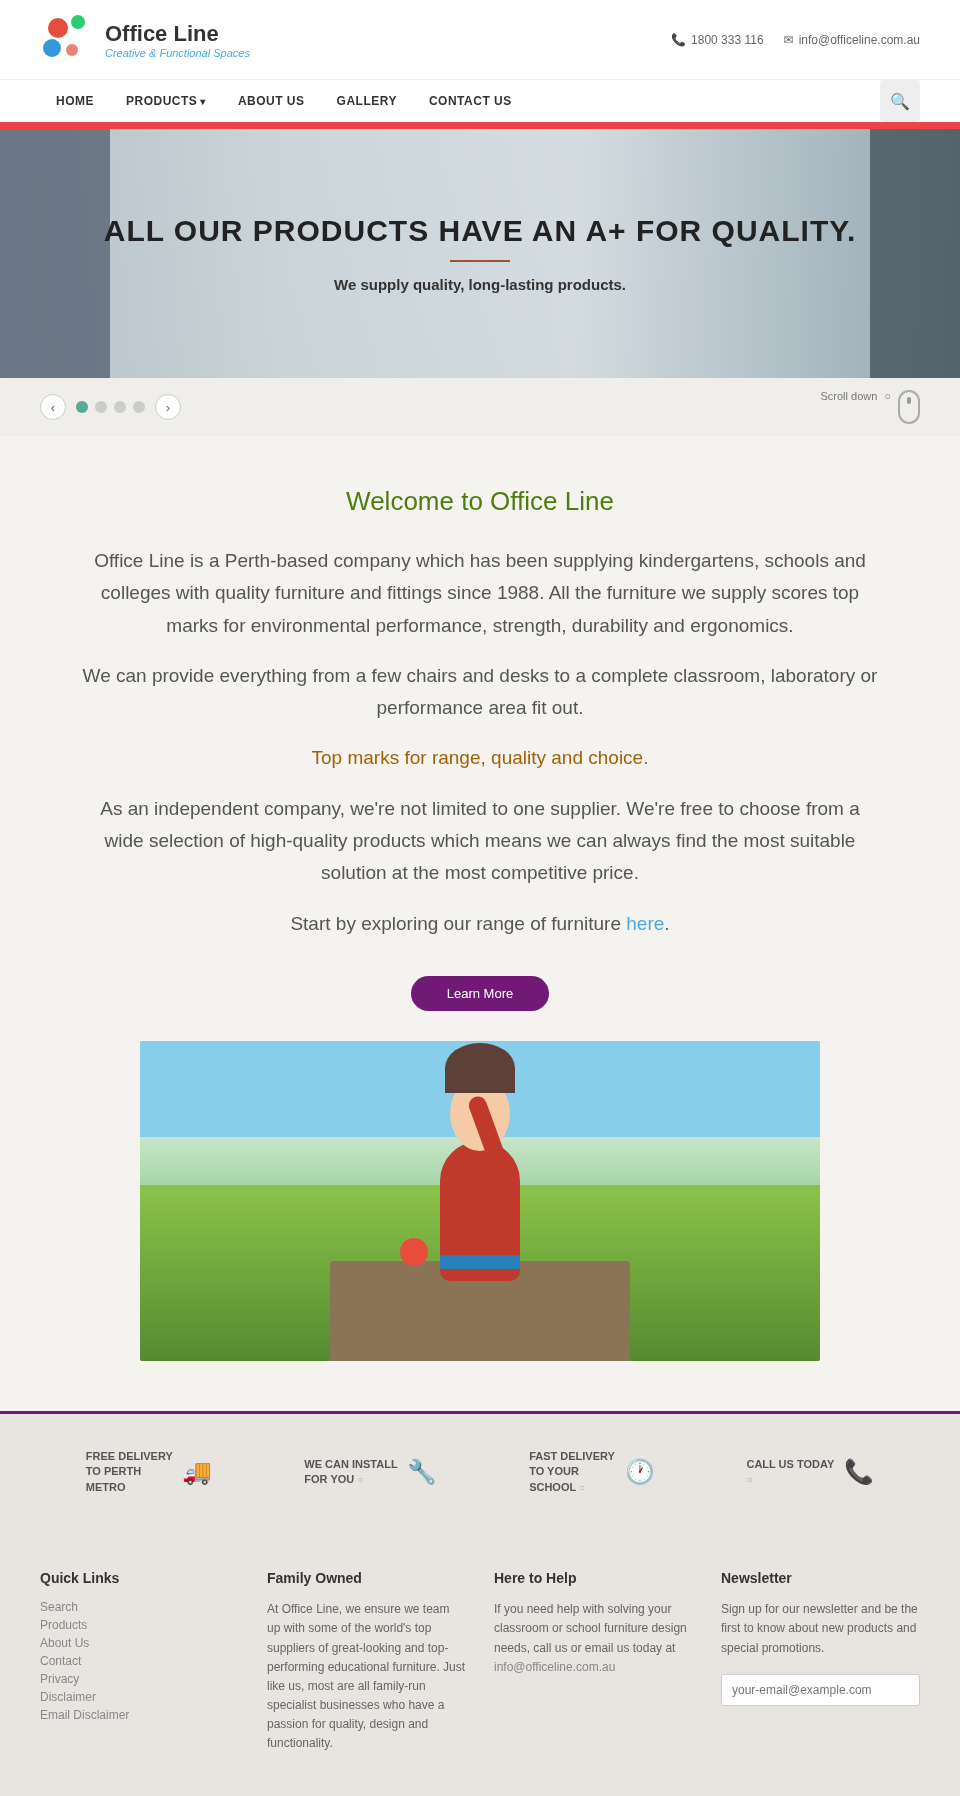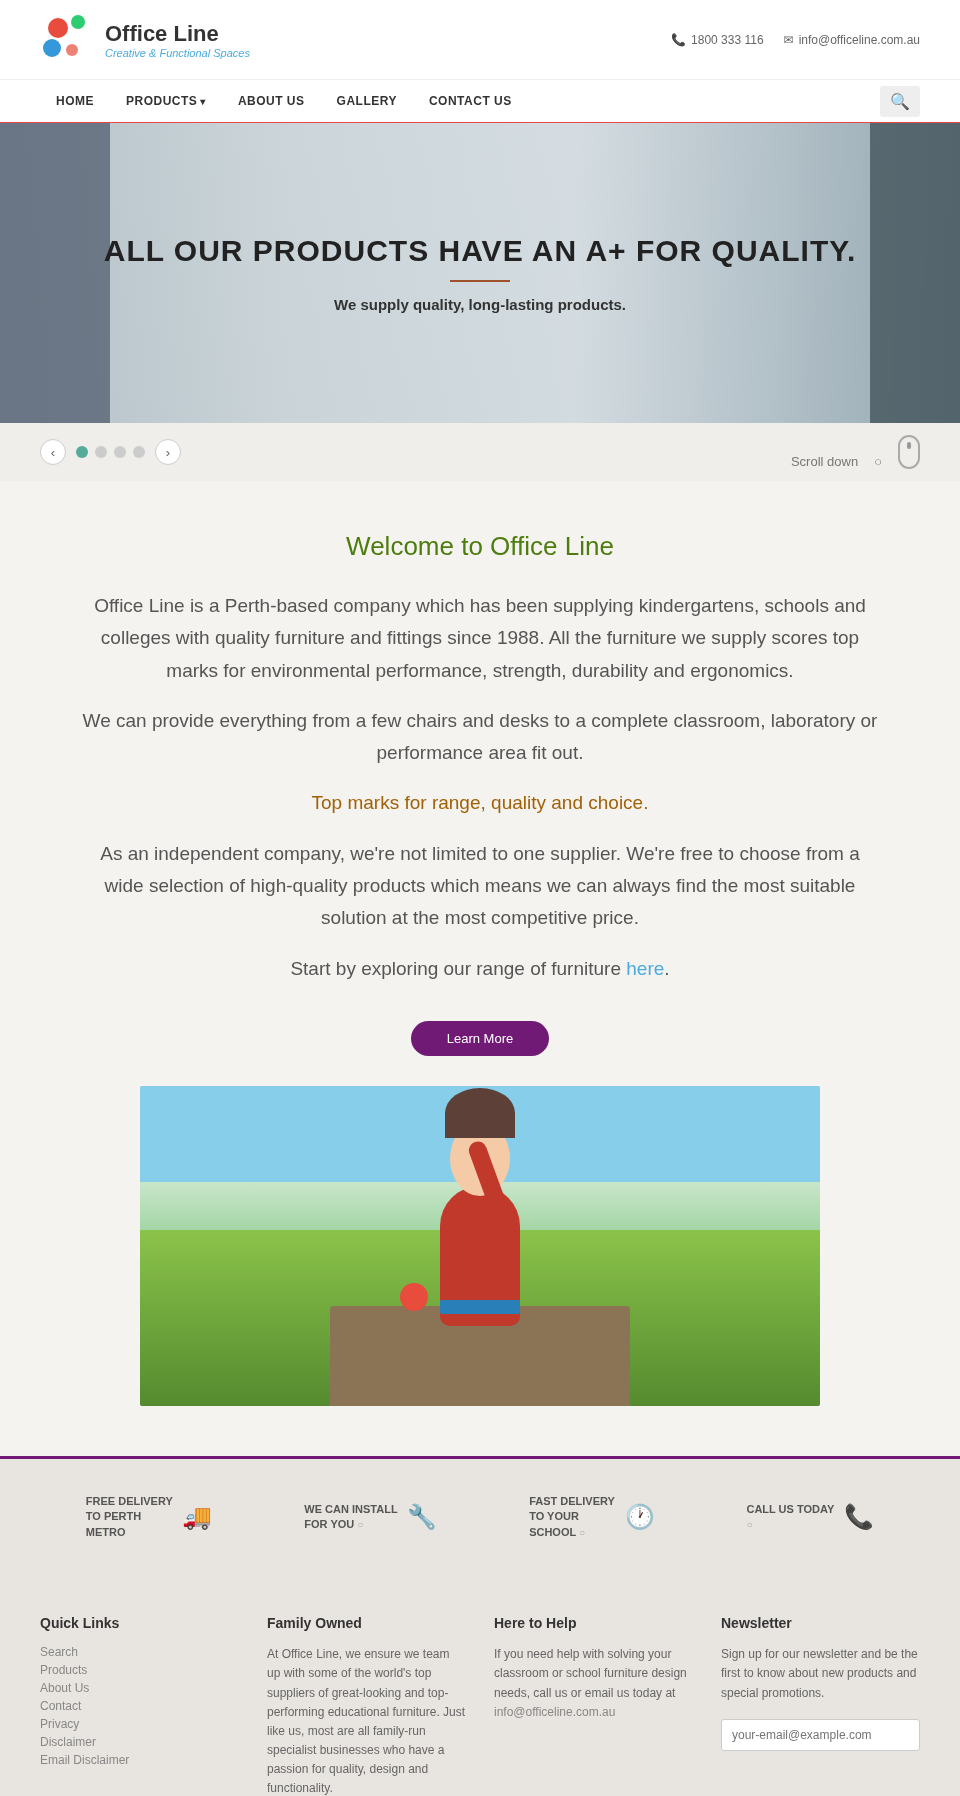--- a/index.html
+++ b/index.html
@@ -10,40 +10,40 @@
     .logo-area { display: flex; align-items: center; gap: 10px; }
     .logo-icon { width: 55px; height: 55px; }
     .logo-text { display: flex; flex-direction: column; }
     .logo-main { font-size: 22px; font-weight: bold; color: #333; }
     .logo-main span.office { color: #333; }
     .logo-sub { font-size: 11px; color: #4aabe0; font-style: italic; }
     .header-contact { display: flex; gap: 20px; font-size: 12px; color: #666; }
     .header-contact span { display: flex; align-items: center; gap: 5px; }
 
     
-    .nav { background: #fff; padding: 0 40px; display: flex; align-items: center; border-bottom: 1px solid #ef4444; }
+    .nav { background: #fff; padding: 0 40px; display: flex; border-bottom: 7px solid #ef4444; }
     .nav a { display: inline-block; padding: 14px 16px; font-size: 12px; color: #333; text-decoration: none; font-weight: 600; letter-spacing: 0.5px; text-transform: uppercase; }
     .nav .products-link { display: flex; align-items: center; gap: 3px; }
     .nav-search { margin-left: auto; cursor: pointer; font-size: 16px; color: #666; background: #eee; border: none; padding: 6px 10px; border-radius: 3px; }
 
     
-    .hero { position: relative; width: 100%; height: 300px; background: linear-gradient(135deg, #c8d5dc 0%, #b0bec5 30%, #90a4ae 60%, #78909c 100%); overflow: hidden; display: flex; align-items: center; justify-content: center; }
+    .hero { position: relative; width: 100%; height: 249px; background: linear-gradient(135deg, #c8d5dc 0%, #b0bec5 30%, #90a4ae 60%, #78909c 100%); overflow: hidden; display: flex; align-items: center; justify-content: center; }
     .hero-overlay { position: absolute; inset: 0; background: rgba(200,210,215,0.55); }
     .hero-content { position: relative; z-index: 2; text-align: center; }
     .hero-title { font-size: 30px; font-weight: 800; color: #222; letter-spacing: 1px; text-transform: uppercase; margin-bottom: 12px; }
     .hero-divider { width: 60px; height: 2px; background: #a0522d; margin: 0 auto 14px; }
     .hero-subtitle { font-size: 15px; font-weight: bold; color: #333; }
 
     
     .carousel-controls { background: #f0eeea; padding: 12px 40px; display: flex; align-items: center; }
     .carousel-btn { width: 26px; height: 26px; border-radius: 50%; border: 1px solid #ccc; background: #fff; cursor: pointer; display: flex; align-items: center; justify-content: center; font-size: 13px; color: #666; }
     .carousel-dots { display: flex; gap: 7px; margin: 0 10px; }
     .carousel-dot { width: 12px; height: 12px; border-radius: 50%; background: #ccc; cursor: pointer; }
     .carousel-dot.active { background: #5a9; }
-    .scroll-down { margin-left: auto; display: flex; align-items: flex-end; gap: 16px; font-size: 13px; color: #777; }
+    .scroll-down { margin-left: auto; display: flex; align-items: flex-start; gap: 7px; font-size: 11px; color: #777; }
     .scroll-icon { width: 22px; height: 34px; border: 2px solid #aaa; border-radius: 11px; display: flex; align-items: flex-start; justify-content: center; padding-top: 5px; }
     .scroll-dot { width: 4px; height: 7px; background: #999; border-radius: 2px; }
 
     
     .welcome { background: #f5f3ef; padding: 50px 80px; text-align: center; }
     .welcome h2 { font-size: 26px; font-weight: 400; color: #4d7c0f; margin-bottom: 28px; }
     .welcome p { font-size: 19px; color: #555; line-height: 1.7; margin-bottom: 18px; }
     .welcome p.bold { font-weight: normal; color: #a16207; }
     .welcome a { color: #4aabe0; text-decoration: none; }
     .learn-more-btn { display: inline-block; background: #701a75; color: #fff; padding: 10px 36px; border-radius: 25px; font-size: 13px; margin: 18px auto 30px; cursor: pointer; border: none; }

